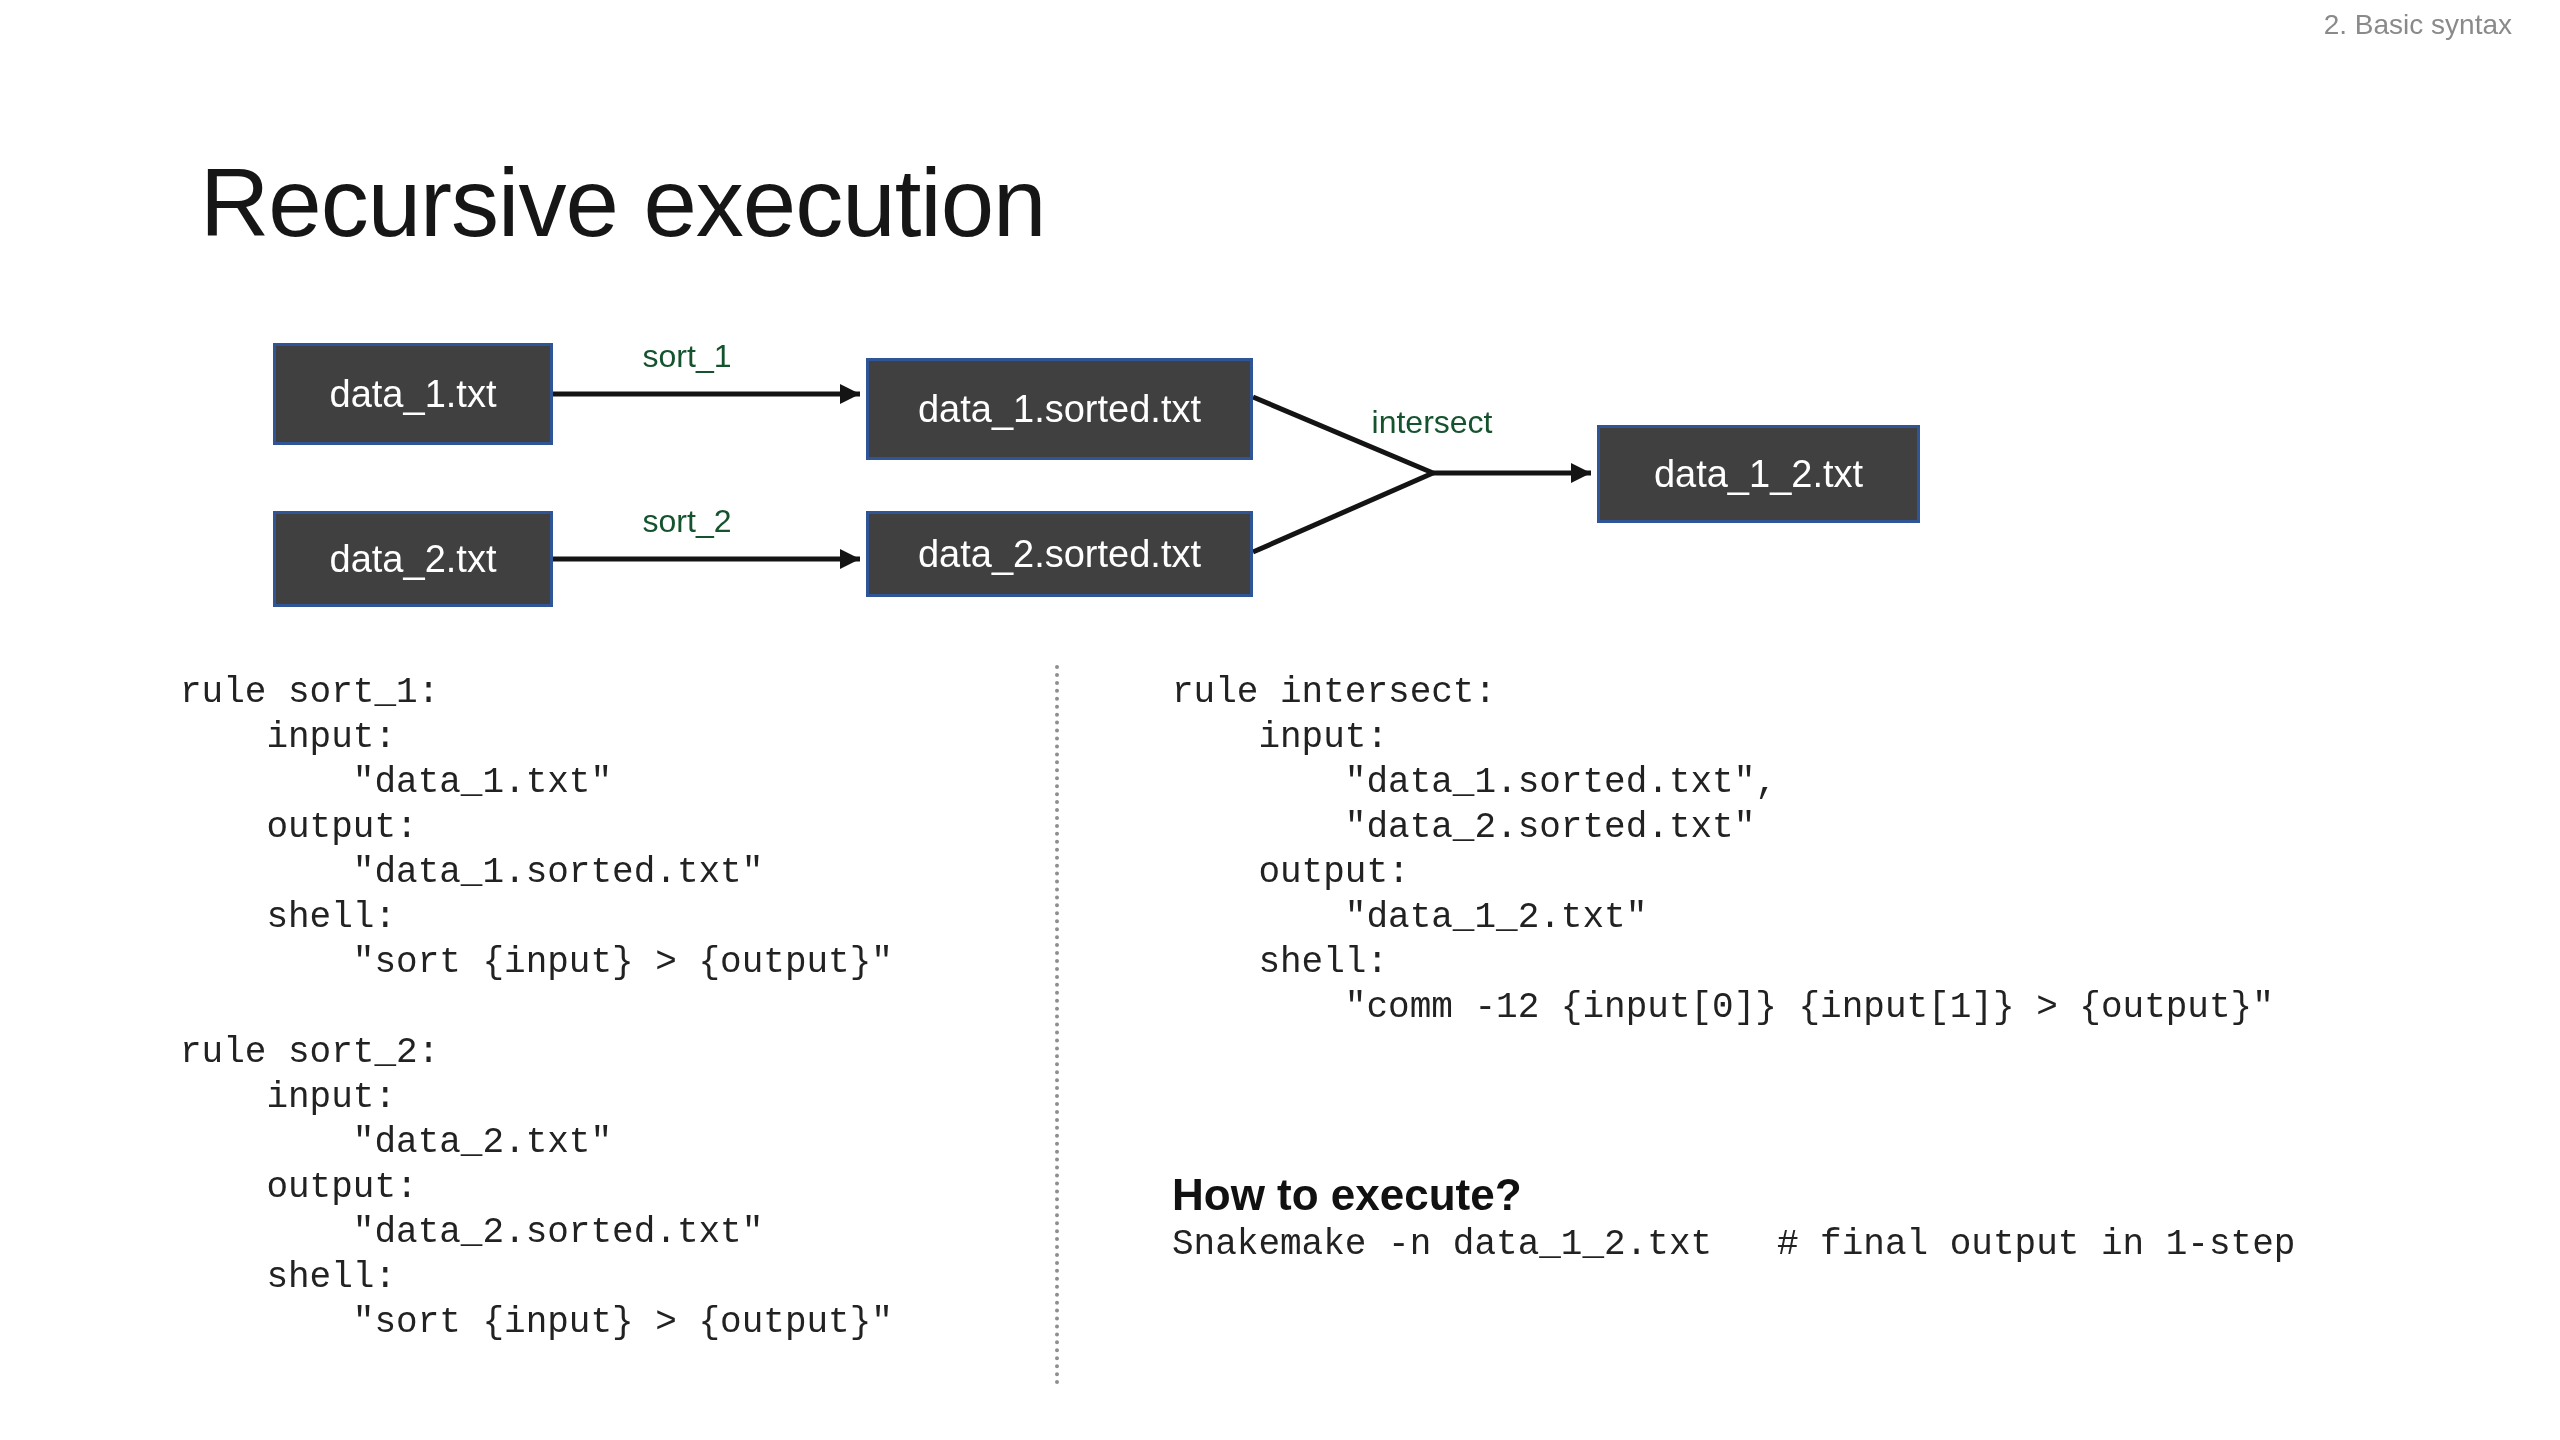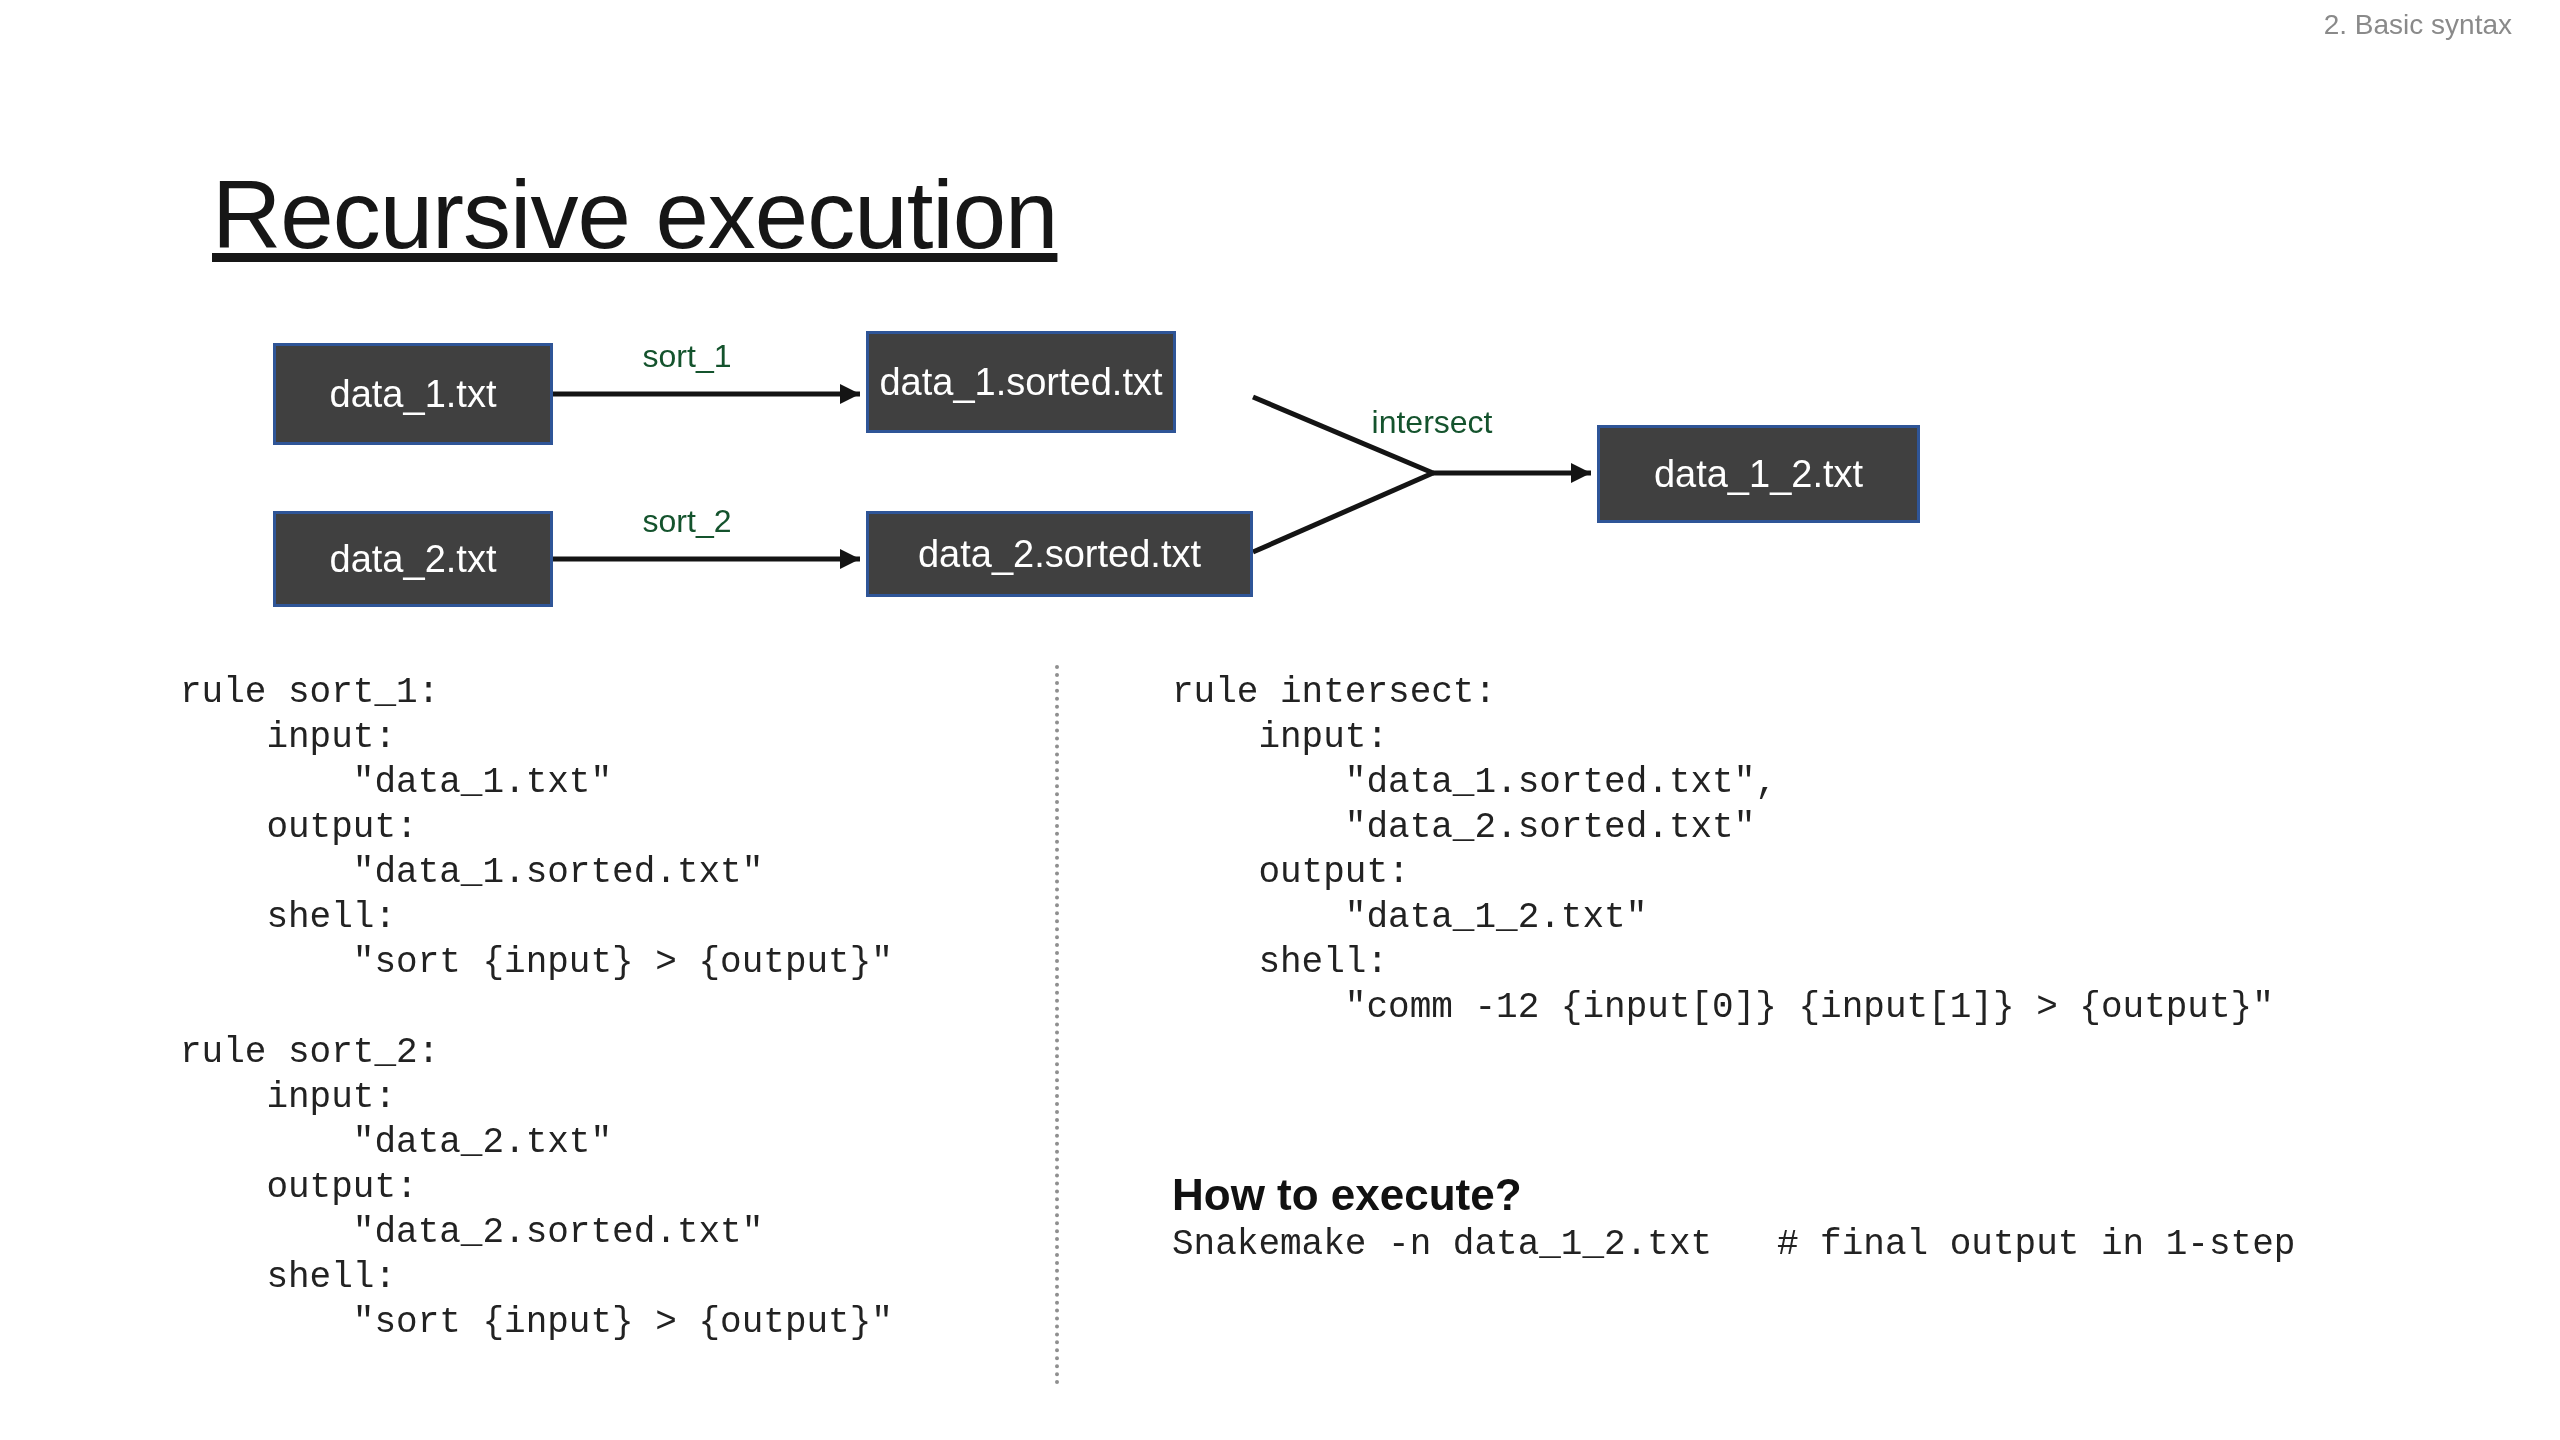--- a/index.html
+++ b/index.html
@@ -10,24 +10,23 @@
     overflow:hidden;
     font-family:"Liberation Sans",sans-serif;
     color:#1a1a1a;
   }
   .section-label{
     position:absolute;top:8px;right:48px;
     font-size:28px;line-height:1.2;
     color:#8a8a8a;
   }
   .title{
-    position:absolute;left:200px;top:148px;margin:12px;
+    position:absolute;left:200px;top:148px;margin:0;
     font-size:96px;font-weight:400;letter-spacing:-1px;
     color:#161616;
-    text-decoration:underline;
   }
   .edges{position:absolute;left:0;top:0;width:2560px;height:1440px;pointer-events:none;}
   .edges line{stroke:#141414;stroke-width:5;}
   .node{
     position:absolute;
     background:#404040;
     border:3px solid #2f5597;
     box-sizing:border-box;
     display:flex;align-items:center;justify-content:center;
     color:#ffffff;font-size:38px;
@@ -72,21 +71,21 @@
     <line x1="553" y1="559" x2="860" y2="559" marker-end="url(#ah)"></line>
     <line x1="1253" y1="397" x2="1433" y2="473"></line>
     <line x1="1253" y1="552" x2="1433" y2="473"></line>
     <line x1="1433" y1="473" x2="1591" y2="473" marker-end="url(#ah)"></line>
   </svg>
 
   <div class="node" style="left:273px;top:343px;width:280px;height:102px">data_1.txt</div>
 
   <div class="node" style="left:273px;top:511px;width:280px;height:96px">data_2.txt</div>
 
-  <div class="node" style="left:866px;top:331px;width:310px;height:102px">data_1.sorted.txt</div>
+  <div class="node" style="left:866px;top:358px;width:387px;height:102px">data_1.sorted.txt</div>
 
   <div class="node" style="left:866px;top:511px;width:387px;height:86px">data_2.sorted.txt</div>
 
   <div class="node" style="left:1597px;top:425px;width:323px;height:98px">data_1_2.txt</div>
 
   <div class="edge-label" style="left:687px;top:318px">sort_1</div>
 
   <div class="edge-label" style="left:687px;top:483px">sort_2</div>
 
   <div class="edge-label" style="left:1432px;top:384px">intersect</div>

